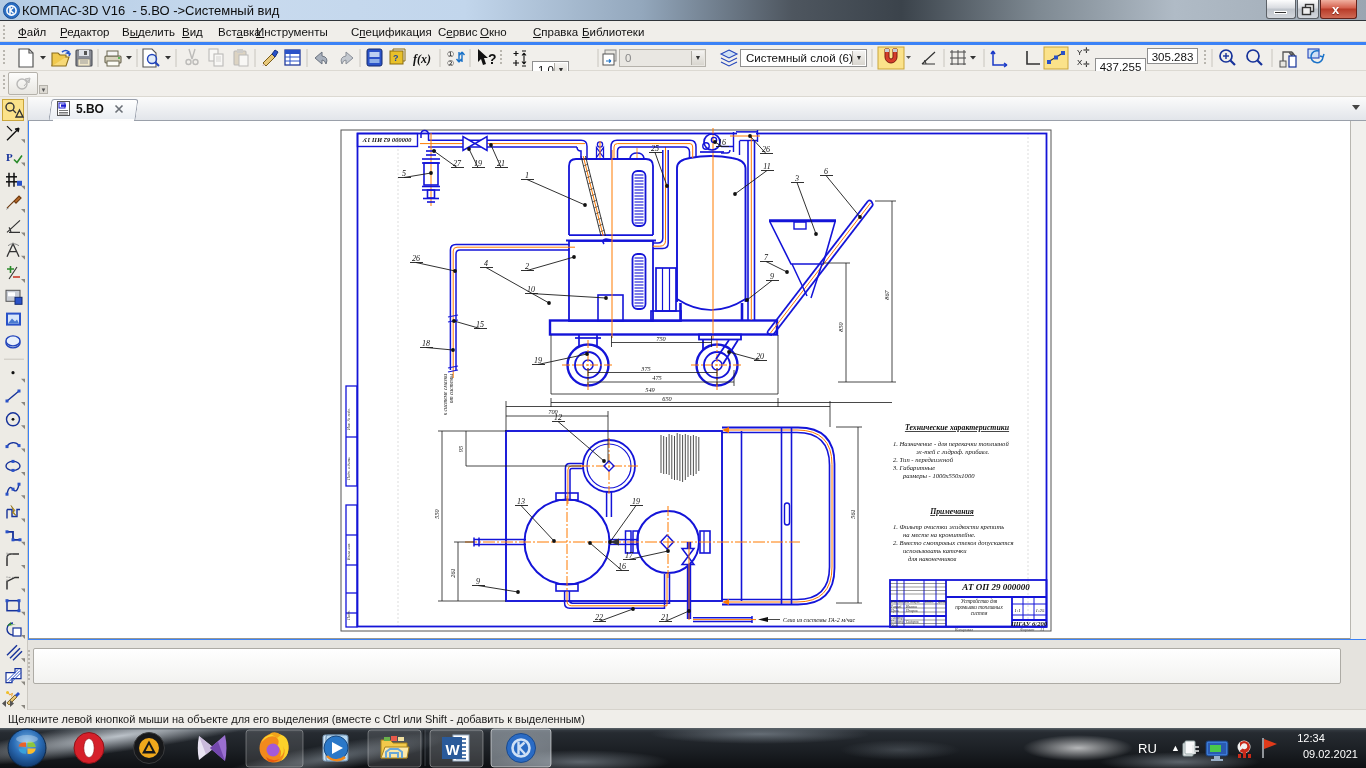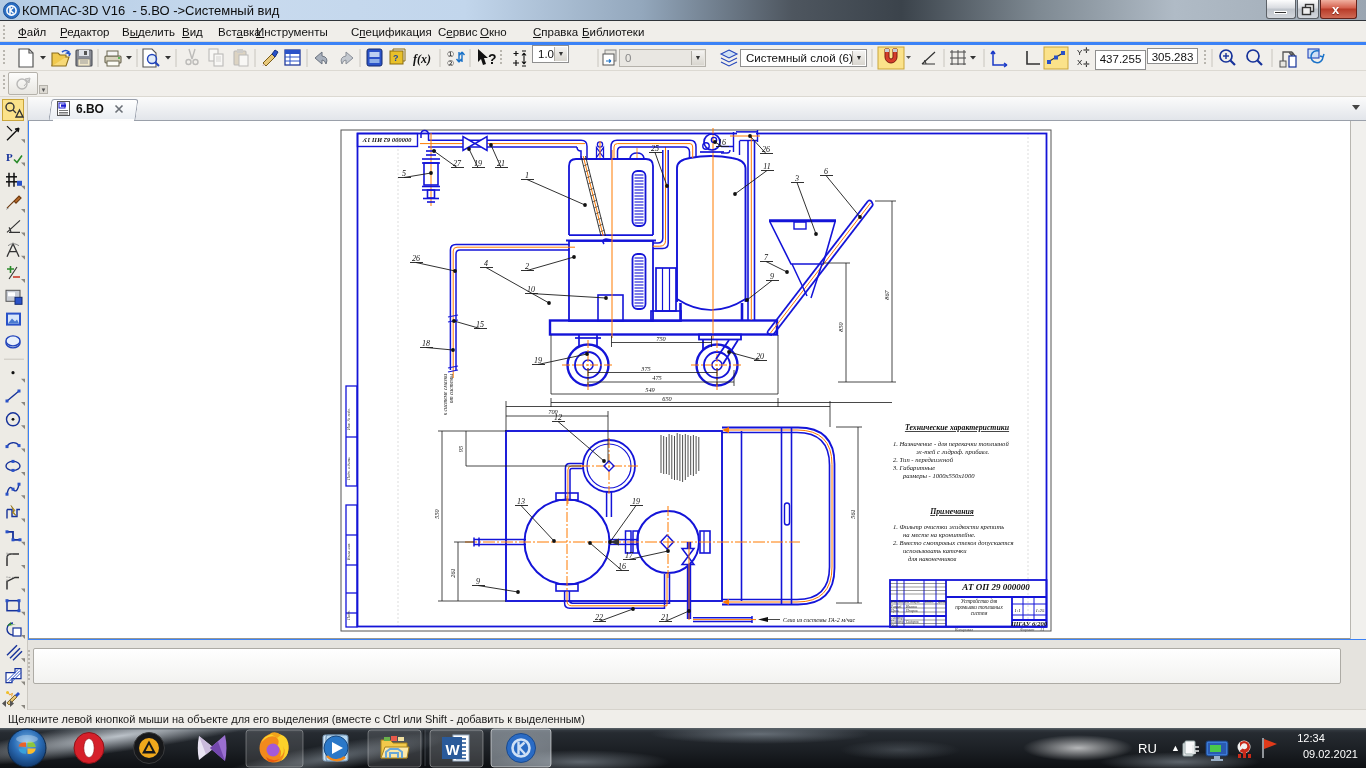--- a/index.html
+++ b/index.html
@@ -270,33 +270,33 @@
 <g transform="translate(1280,4)">
           <rect x="0" y="12" width="6" height="6" fill="#e8e6e0" stroke="#555" stroke-width="1"></rect>
           <path d="M3,12 v-9 h9 M12,3 v4 M9,3 l3,4 M12,3 l3,4" stroke="#555" stroke-width="1.3" fill="none"></path>
           <rect x="9" y="7" width="7" height="11" fill="#fff" stroke="#16329a" stroke-width="1.2"></rect>
         </g>
 <g transform="translate(1308,4)">
           <rect x="0" y="0" width="11" height="9" fill="#cfe0f5" stroke="#2244bb" stroke-width="1.1"></rect>
           <path d="M15,8 a6,6 0 1 1 -4,-6 M15,8 l-3,-1 M15,8 l1,-3" stroke="#1a72c8" stroke-width="1.5" fill="none"></path>
         </g>
       </svg>
- <div class="combo" style="left:532px;top:0;width:37px;height:18px">
+ <div class="combo" style="left:532px;top:16px;width:37px;height:18px">
         <span style="position:absolute;left:5px;top:2px">1.0</span>
         <span class="combobtn">▼</span>
       </div>
  <div class="combo" style="left:619px;top:4px;width:87px;height:18px;background:#e9e7e2;color:#888;border-color:#b5b2ab">
         <span style="position:absolute;left:5px;top:2px">0</span>
         <span class="combobtn">▼</span>
       </div>
  <div class="combo" style="left:740px;top:4px;width:127px;height:18px">
         <span style="position:absolute;left:5px;top:2px">Системный слой (6)</span>
         <span class="combobtn">▼</span>
       </div>
- <div class="numbox" style="left:1095px;top:5px;width:51px;height:20px;line-height:17px">437.255</div>
+ <div class="numbox" style="left:1095px;top:13px;width:51px;height:20px;line-height:17px">437.255</div>
  <div class="numbox" style="left:1147px;top:3px;width:51px;height:16px;line-height:17px">305.283</div>
 </div>
 
 <div class="abs" id="tb2">
  <svg style="position:absolute;left:3px;top:4px" width="4" height="16">
         <g fill="#b9b6af">
           <rect y="0" width="2" height="2"></rect>
           <rect y="4" width="2" height="2"></rect>
           <rect y="8" width="2" height="2"></rect>
           <rect y="12" width="2" height="2"></rect>
@@ -315,21 +315,21 @@
  <svg style="position:absolute;left:57px;top:4px" width="13" height="15" viewBox="0 0 13 15">
         <rect x="0.5" y="0.5" width="12" height="14" fill="#fff" stroke="#555"></rect>
         <rect x="2" y="2" width="6" height="5" fill="none" stroke="#1a1ad0"></rect>
         <rect x="4" y="3.4" width="5" height="2.4" fill="#1a1ad0"></rect>
         <g stroke="#555" stroke-width="0.8">
           <line x1="2" y1="9.5" x2="11" y2="9.5"></line>
           <line x1="2" y1="11.5" x2="11" y2="11.5"></line>
           <line x1="2" y1="13" x2="11" y2="13"></line>
         </g>
       </svg>
- <div style="position:absolute;left:76px;top:5px;font-size:12px;font-weight:bold;color:#111">6.ВО</div>
+ <div style="position:absolute;left:76px;top:5px;font-size:12px;font-weight:bold;color:#111">5.ВО</div>
  <svg style="position:absolute;left:114px;top:7px" width="10" height="10" viewBox="0 0 10 10">
         <path d="M1.5 1.5l7 7M8.5 1.5l-7 7" stroke="#6b7077" stroke-width="1.6"></path>
       </svg>
  <div style="position:absolute;right:6px;top:8px;width:0;height:0;border-left:4px solid transparent;border-right:4px solid transparent;border-top:5px solid #444"></div>
  <div style="position:absolute;left:53px;top:22px;width:81px;height:2px;background:#fdfdfd"></div>
 </div>
 
 <div class="abs" id="lefttb">
 <svg style="position:absolute;left:0;top:0" width="28" height="612" viewBox="0 0 28 612">
         <rect x="2.5" y="2.5" width="21" height="21" fill="#fbe28a" stroke="#caa53a"></rect>

